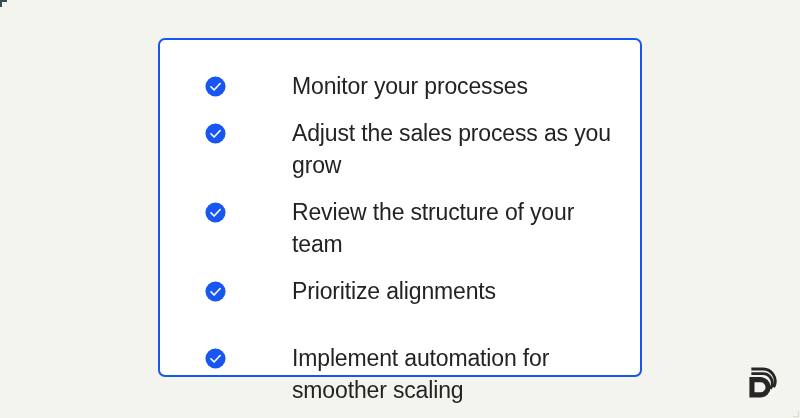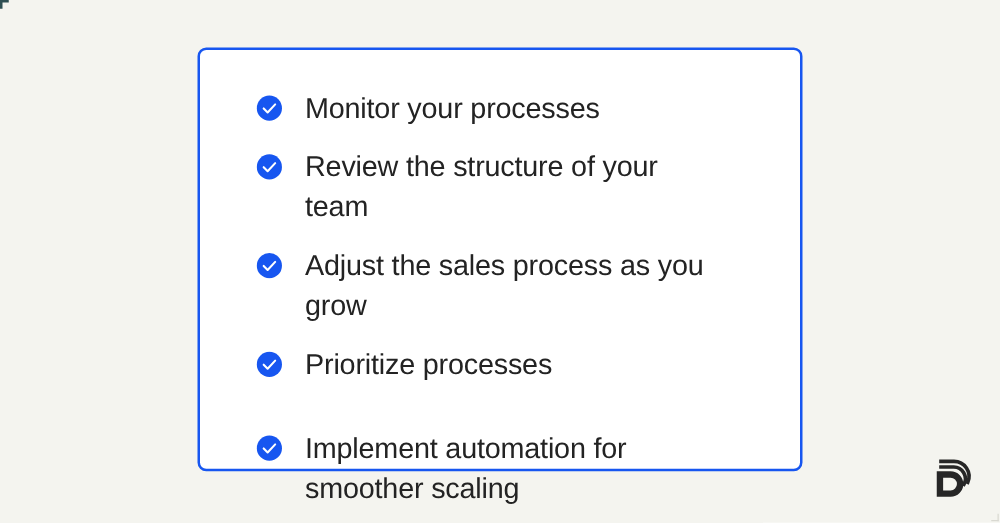--- a/index.html
+++ b/index.html
@@ -61,20 +61,21 @@
     right: 20px;
     margin: 0;
     padding: 0;
     list-style: none;
   }
 
   .check-item {
     display: flex;
     align-items: flex-start;
     margin-bottom: 15px;
+    gap: 48px;
   }
   .check-item:last-child {
     margin-bottom: 0;
     margin-top: 35px;
   }
 
   .check-icon {
     flex: 0 0 auto;
     width: 21px;
     height: 21px;
@@ -119,37 +120,37 @@
           <path d="M6.8 12.3 L10.4 16 L17.3 8.6" fill="none" stroke="#FFFFFF" stroke-width="1.9" stroke-linecap="round" stroke-linejoin="round"></path>
         </svg>
         <span class="check-label">Monitor your processes</span>
       </li>
 
       <li class="check-item">
         <svg class="check-icon" viewBox="0 0 24 24" aria-hidden="true">
           <circle cx="12" cy="12" r="11.5" fill="#1756F0"></circle>
           <path d="M6.8 12.3 L10.4 16 L17.3 8.6" fill="none" stroke="#FFFFFF" stroke-width="1.9" stroke-linecap="round" stroke-linejoin="round"></path>
         </svg>
+        <span class="check-label">Adjust the sales process as you grow</span>
+      </li>
+
+      <li class="check-item">
+        <svg class="check-icon" viewBox="0 0 24 24" aria-hidden="true">
+          <circle cx="12" cy="12" r="11.5" fill="#1756F0"></circle>
+          <path d="M6.8 12.3 L10.4 16 L17.3 8.6" fill="none" stroke="#FFFFFF" stroke-width="1.9" stroke-linecap="round" stroke-linejoin="round"></path>
+        </svg>
         <span class="check-label">Review the structure of your team</span>
       </li>
 
       <li class="check-item">
         <svg class="check-icon" viewBox="0 0 24 24" aria-hidden="true">
           <circle cx="12" cy="12" r="11.5" fill="#1756F0"></circle>
           <path d="M6.8 12.3 L10.4 16 L17.3 8.6" fill="none" stroke="#FFFFFF" stroke-width="1.9" stroke-linecap="round" stroke-linejoin="round"></path>
         </svg>
-        <span class="check-label">Adjust the sales process as you grow</span>
-      </li>
-
-      <li class="check-item">
-        <svg class="check-icon" viewBox="0 0 24 24" aria-hidden="true">
-          <circle cx="12" cy="12" r="11.5" fill="#1756F0"></circle>
-          <path d="M6.8 12.3 L10.4 16 L17.3 8.6" fill="none" stroke="#FFFFFF" stroke-width="1.9" stroke-linecap="round" stroke-linejoin="round"></path>
-        </svg>
-        <span class="check-label">Prioritize processes</span>
+        <span class="check-label">Prioritize alignments</span>
       </li>
 
       <li class="check-item">
         <svg class="check-icon" viewBox="0 0 24 24" aria-hidden="true">
           <circle cx="12" cy="12" r="11.5" fill="#1756F0"></circle>
           <path d="M6.8 12.3 L10.4 16 L17.3 8.6" fill="none" stroke="#FFFFFF" stroke-width="1.9" stroke-linecap="round" stroke-linejoin="round"></path>
         </svg>
         <span class="check-label">Implement automation for smoother scaling</span>
       </li>
 

